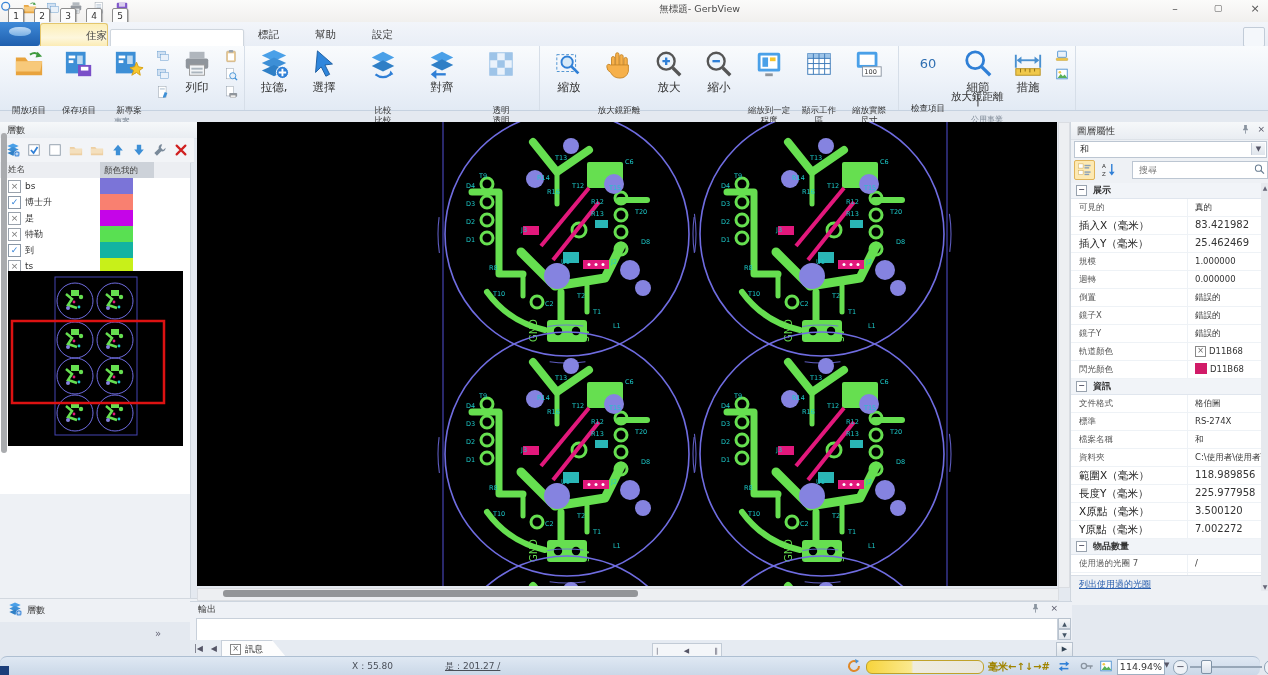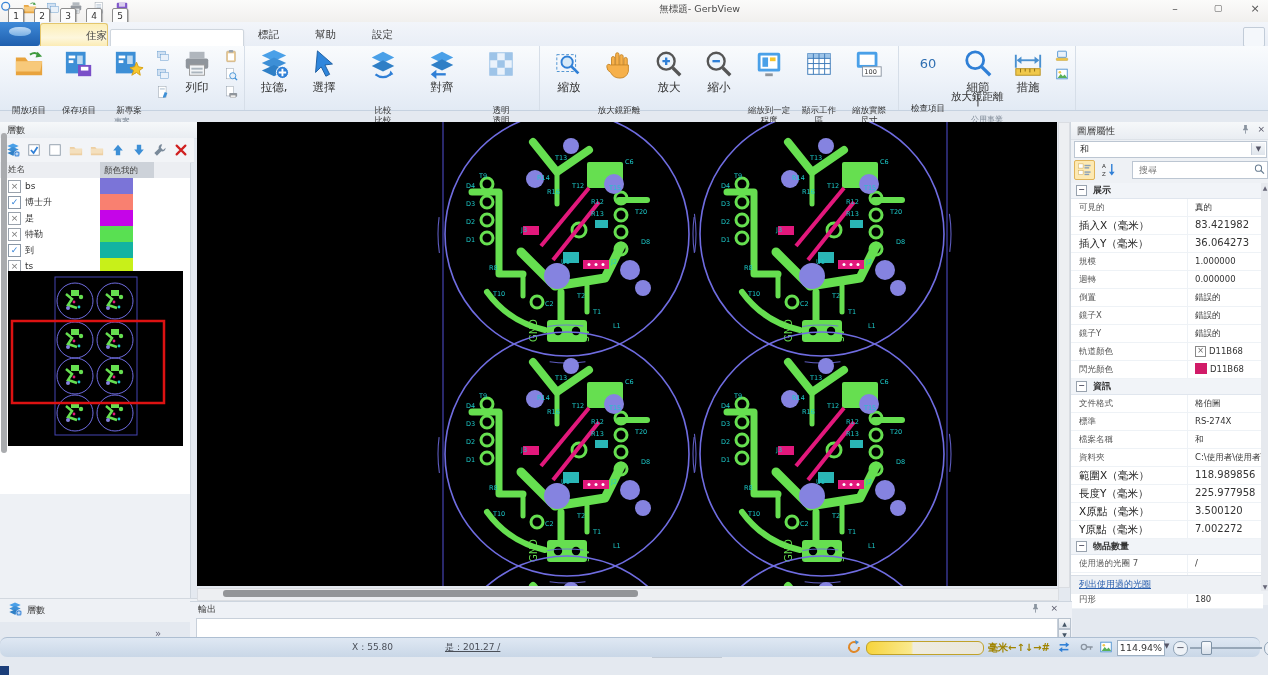--- a/index.html
+++ b/index.html
@@ -96,21 +96,21 @@
   .op-body{left:6px;top:16px;width:860px;height:21px;background:#fff;border:1px solid #c8d0da;}
   .op-spin{left:868px;top:16px;width:13px;height:21px;display:flex;flex-direction:column;}
   .op-spin div{flex:1;border:1px solid #b8c2ce;background:linear-gradient(#f6f8fa,#dfe5ec);font-size:6px;text-align:center;color:#456;line-height:9px;}
   .op-tabs{left:0;top:38px;width:882px;height:17px;background:#e6ebf2;display:flex;align-items:center;}
   .op-nav{font-size:8px;color:#556;padding:0 4px;}
   .op-tab{height:16px;background:#fdfdfd;border:1px solid #c8d0da;border-bottom:none;display:flex;align-items:center;gap:4px;
           padding:0 22px 0 8px;clip-path:polygon(0 0,calc(100% - 14px) 0,100% 100%,0 100%);font-size:9px;color:#333;}
   .op-mini{position:absolute;left:462px;top:3px;width:62px;height:13px;background:#f4f6f9;border:1px solid #c2cbd6;display:flex;align-items:center;justify-content:space-between;padding:0 3px;font-size:7px;color:#556;}
   .op-play{position:absolute;left:866px;top:2px;width:15px;height:13px;border:1px solid #b8c2ce;background:linear-gradient(#f6f8fa,#dfe5ec);font-size:7px;text-align:center;color:#345;line-height:12px;}
   
-  .statusbar{left:0;top:637px;width:1260px;height:19px;background:linear-gradient(#dfe8f3,#c9d7e7);border-top:1px solid #aebfd2;border-radius:7px;}
+  .statusbar{left:0;top:656px;width:1260px;height:19px;background:linear-gradient(#dfe8f3,#c9d7e7);border-top:1px solid #aebfd2;border-radius:7px;}
   .sb-txt{top:3px;font-size:9px;color:#4a4f58;}
   .sb-units{top:3px;font-size:10px;color:#a08400;font-weight:bold;}
   .sb-pill{left:866px;top:3px;width:116px;height:12px;border:1px solid #c0a22a;border-radius:6px;background:linear-gradient(90deg,#f7d43c 0%,#fae98e 38%,#efecdf 40%,#e9e7dd 100%);}
   .sb-zoom{left:1117px;top:2px;width:46px;height:14px;background:#fff;border:1px solid #9fb0c2;font-size:9.5px;text-align:center;line-height:13px;color:#333;}
   .sb-zoomarr{left:1164px;top:4px;font-size:7px;color:#556;}
   .sb-minus{left:1173px;top:3px;width:13px;height:13px;border:1px solid #8fa2b5;border-radius:7px;background:#eef2f7;text-align:center;line-height:11px;font-size:10px;color:#445;}
   .sb-track{left:1190px;top:9px;width:72px;height:2px;background:#97a7b8;}
   .sb-thumb{left:1201px;top:3px;width:9px;height:12px;background:linear-gradient(#f8fafc,#d8e0ea);border:1px solid #7e92a6;border-radius:2px;}
   .sb-plus{left:1264px;top:3px;width:13px;height:13px;border:1px solid #8fa2b5;border-radius:7px;background:#eef2f7;text-align:center;line-height:11px;font-size:10px;color:#445;}
   .corner-chip{left:0;top:666px;width:9px;height:9px;background:#1b3e7a;}
@@ -1108,21 +1108,21 @@
         </div>
         <div class="rp-row big">
           <div class="lbl">插入X（毫米）</div>
           <div class="val">
             <span>83.421982</span>
           </div>
         </div>
         <div class="rp-row big">
           <div class="lbl">插入Y（毫米）</div>
           <div class="val">
-            <span>36.064273</span>
+            <span>25.462469</span>
           </div>
         </div>
         <div class="rp-row">
           <div class="lbl">規模</div>
           <div class="val">
             <span>1.000000</span>
           </div>
         </div>
         <div class="rp-row">
           <div class="lbl">迴轉</div>
@@ -1221,26 +1221,20 @@
         <div class="rp-row">
           <div class="lbl">使用過的光圈 7</div>
           <div class="val">
             <span>/</span>
           </div>
         </div>
         <div class="rp-row">
           <div class="lbl">曲目</div>
           <div class="val">
             <span>2064</span>
-          </div>
-        </div>
-        <div class="rp-row">
-          <div class="lbl">円形</div>
-          <div class="val">
-            <span>180</span>
           </div>
         </div>
       </div>
     <div class="abs rp-link">列出使用過的光圈</div>
     <div class="abs rp-scroll">
       <span class="a" style="top:1px;">▲</span>
       <span class="a" style="bottom:1px;">▼</span>
     </div>
   </div>
 

